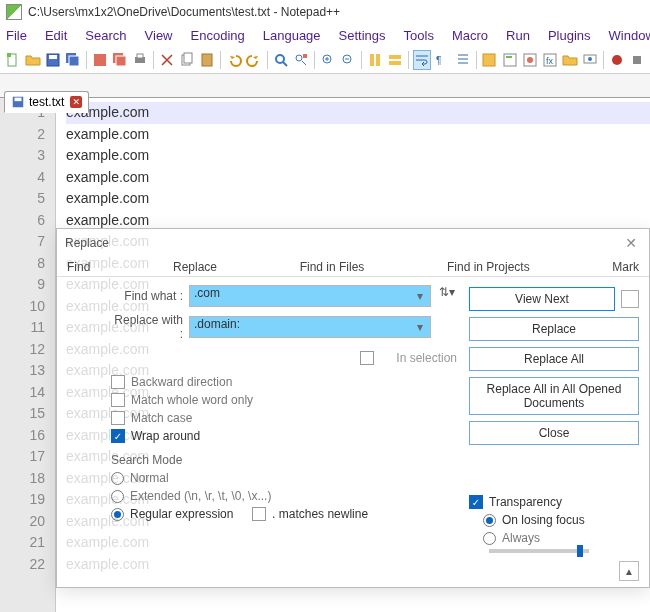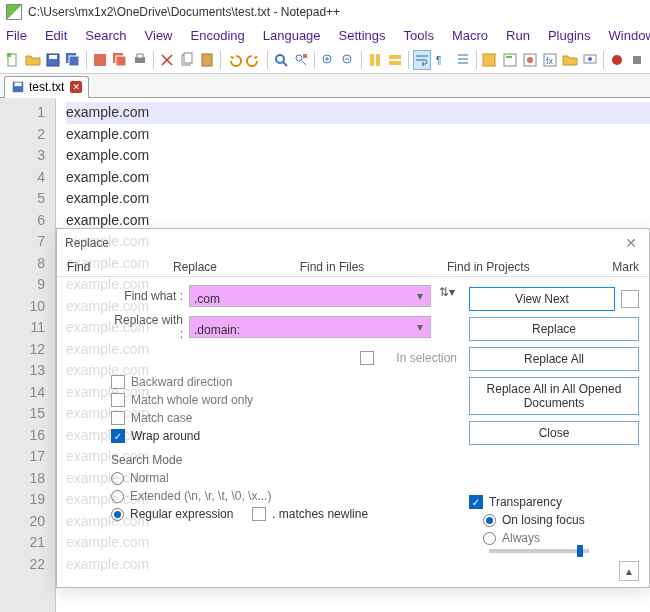--- a/index.html
+++ b/index.html
@@ -11,41 +11,41 @@
   
   .menubar { height: 22px; display: flex; align-items: center; padding: 0 6px; font-size: 13px; color: #4c1d95; }
   .menubar span { margin-right: 18px; cursor: default; }
   
   .toolbar { height: 28px; display: flex; align-items: center; padding: 2px 4px; border-bottom: 1px solid #d0d0d0; gap:2px; }
   .tbtn { width: 20px; height: 20px; border:1px solid transparent; display:inline-flex; align-items:center; justify-content:center; font-size:12px; }
   .tbtn svg { width:16px; height:16px; }
   .tsep { width:1px; height:18px; background:#ccc; margin:0 2px; }
   
   .tabbar { height: 24px; display:flex; align-items:flex-end; padding-left:4px; border-bottom:1px solid #a0a0a0; background:#f5f5f5; }
-  .tab { height:22px; background:#fff; border:1px solid #a0a0a0; border-bottom:1px solid #fff; border-radius:3px 3px 0 0; display:flex; align-items:center; padding:0 6px; font-size:12px; position:relative; top:1px; }
+  .tab { height:22px; background:#fff; border:1px solid #a0a0a0; border-bottom:1px solid #fff; border-radius:3px 3px 0 0; display:flex; align-items:center; padding:0 6px; font-size:12px; position:relative; top:16px; }
   .tab .ficon { width:14px; height:14px; margin-right:4px; }
   .tab .close { width:12px; height:12px; margin-left:6px; background:#c1392b; border-radius:2px; color:#fff; font-size:9px; line-height:12px; text-align:center; }
   
   .editor-wrap { display:flex; height: calc(612px - 24px - 22px - 28px - 24px); }
   .gutter { width:56px; background:#e8e8e8; border-right:1px solid #c8c8c8; text-align:right; padding:4px 10px 0 0; font-family:Consolas,monospace; font-size:14px; color:#8a8a8a; line-height:21.5px; }
   .editor { flex:1; padding:4px 0 0 10px; font-family:Consolas,monospace; font-size:14px; color:#333; line-height:21.5px; }
   .editor .line { white-space:pre; }
   .editor .hl { background:#e8e8ff; display:inline-block; width:100%; }
 
   
   .dialog { position:absolute; left:56px; top:228px; width:594px; height:360px; background:rgba(255,255,255,0.82); border:1px solid #bbb; box-shadow:0 4px 18px rgba(0,0,0,0.12); font-size:12px; color:#555; }
   .dlg-header { height:28px; display:flex; align-items:center; justify-content:space-between; padding:0 8px; }
   .dlg-close { width:20px; height:20px; display:flex; align-items:center; justify-content:center; color:#888; font-size:14px; }
   .dlg-tabs { height:20px; display:flex; align-items:center; padding:0 10px; gap:14px; color:#444; border-bottom:1px solid #ddd; margin-bottom:8px;justify-content:space-between; }
   .dlg-body { display:flex; padding:0 10px;margin-left:44px; }
   .dlg-left { flex:1; padding-right:6px; }
   .dlg-right { width:170px; display:flex; flex-direction:column; gap:6px; padding-top:2px; }
   .field-row { display:flex; align-items:center; margin-bottom:6px; }
   .field-row label { width:78px; text-align:right; padding-right:6px; }
-  .field-row .combo { flex:1; height:22px; border:1px solid #b7b7b7; background:#f0abfc; display:flex; align-items:flex-end; padding:0 4px; font-size:12px; color:#333; position:relative; }
+  .field-row .combo { flex:1; height:22px; border:1px solid #b7b7b7; background:#7dd3fc; display:flex; align-items:flex-start; padding:0 4px; font-size:12px; color:#333; position:relative; }
   .combo .dd { position:absolute; right:2px; top:2px; width:16px; height:16px; color:#666; display:flex; align-items:center; justify-content:center; }
   .swap { width:24px; display:flex; flex-direction:column; align-items:center; justify-content:center; margin:0 4px; color:#555; }
   .btn { height:24px; border:1px solid #6fa8dc; background:#fff; color:#333; font-size:12px; display:flex; align-items:center; justify-content:center; }
   .btn.primary { border-color:#0a84ff; }
   .btn.tall { height:38px; text-align:center; line-height:1.2; padding:2px 4px; }
   .chkline { display:flex; align-items:center; gap:6px; margin:4px 0; color:#777; }
   .chkline.on { color:#333; }
   .chk { width:14px; height:14px; border:1px solid #999; background:#fff; display:inline-flex; align-items:center; justify-content:center; font-size:10px; color:#fff; }
   .chk.checked { background:#0a65c2; border-color:#0a65c2; }
   .radio { width:13px; height:13px; border:1px solid #777; border-radius:50%; display:inline-flex; align-items:center; justify-content:center; }

